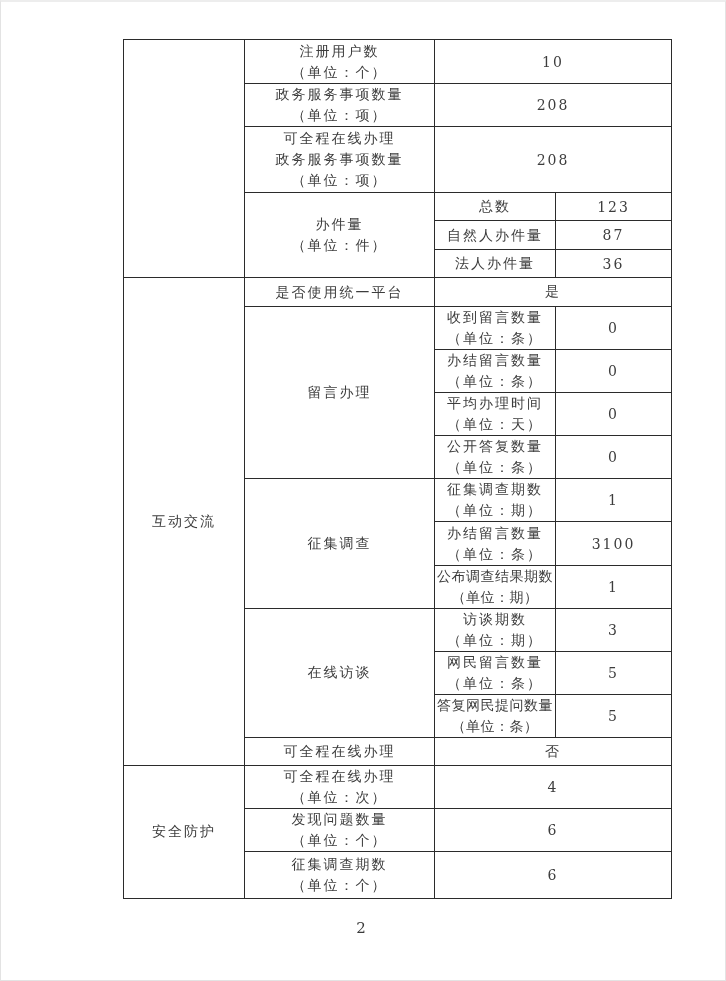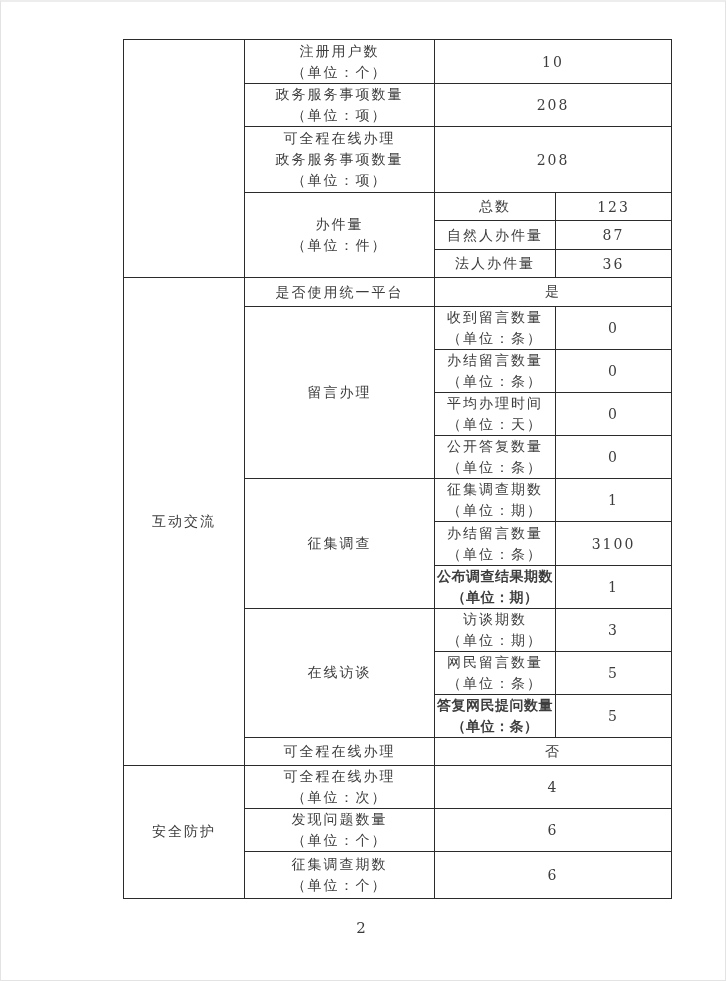--- a/index.html
+++ b/index.html
@@ -31,21 +31,21 @@
     border: 1px solid #2b2b2b;
     text-align: center;
     vertical-align: middle;
     padding: 0;
     color: #3d3d3d;
     font-size: 14px;
     letter-spacing: 2px;
     overflow: hidden;
   }
   .ln { display: block; line-height: 21px; white-space: nowrap; }
-  td.long .ln { letter-spacing: 0.5px; font-weight: bold; }
+  td.long .ln { letter-spacing: 0.5px; }
   td.val {
     letter-spacing: 0.5px;
     font-size: 15px;
     color: #3a3a3a;
   }
   .page-number {
     position: absolute;
     top: 917px;
     left: 0;
     width: 720px;

